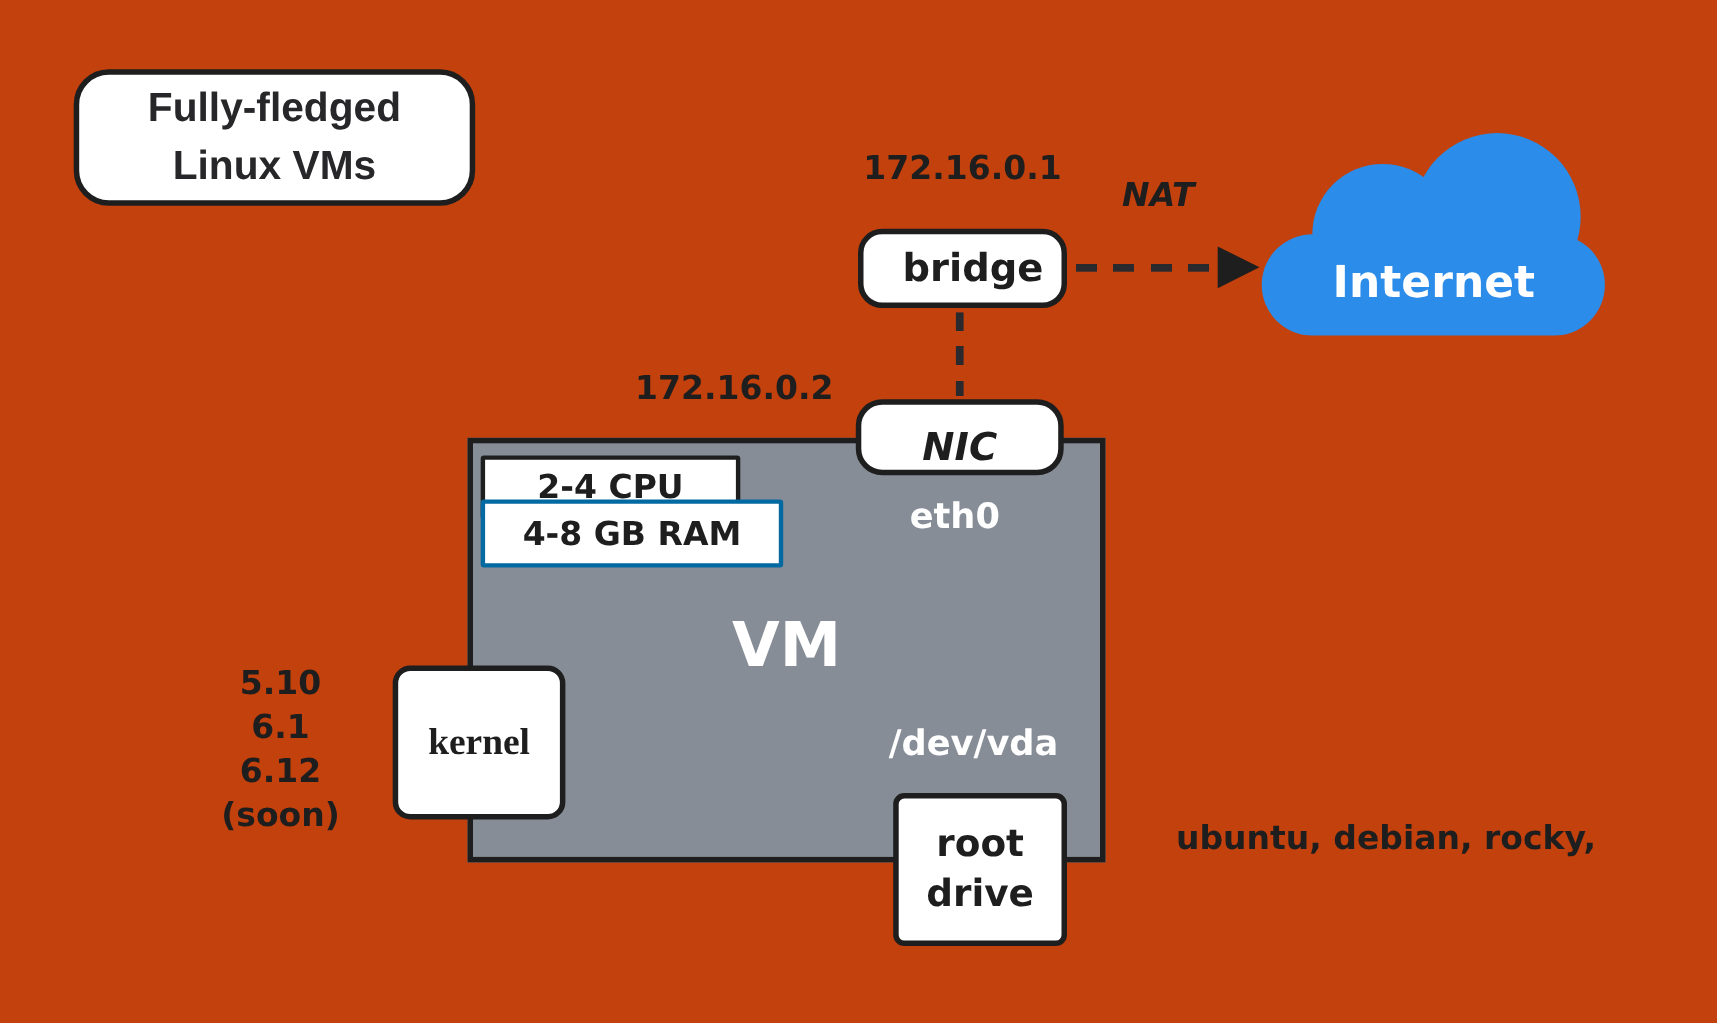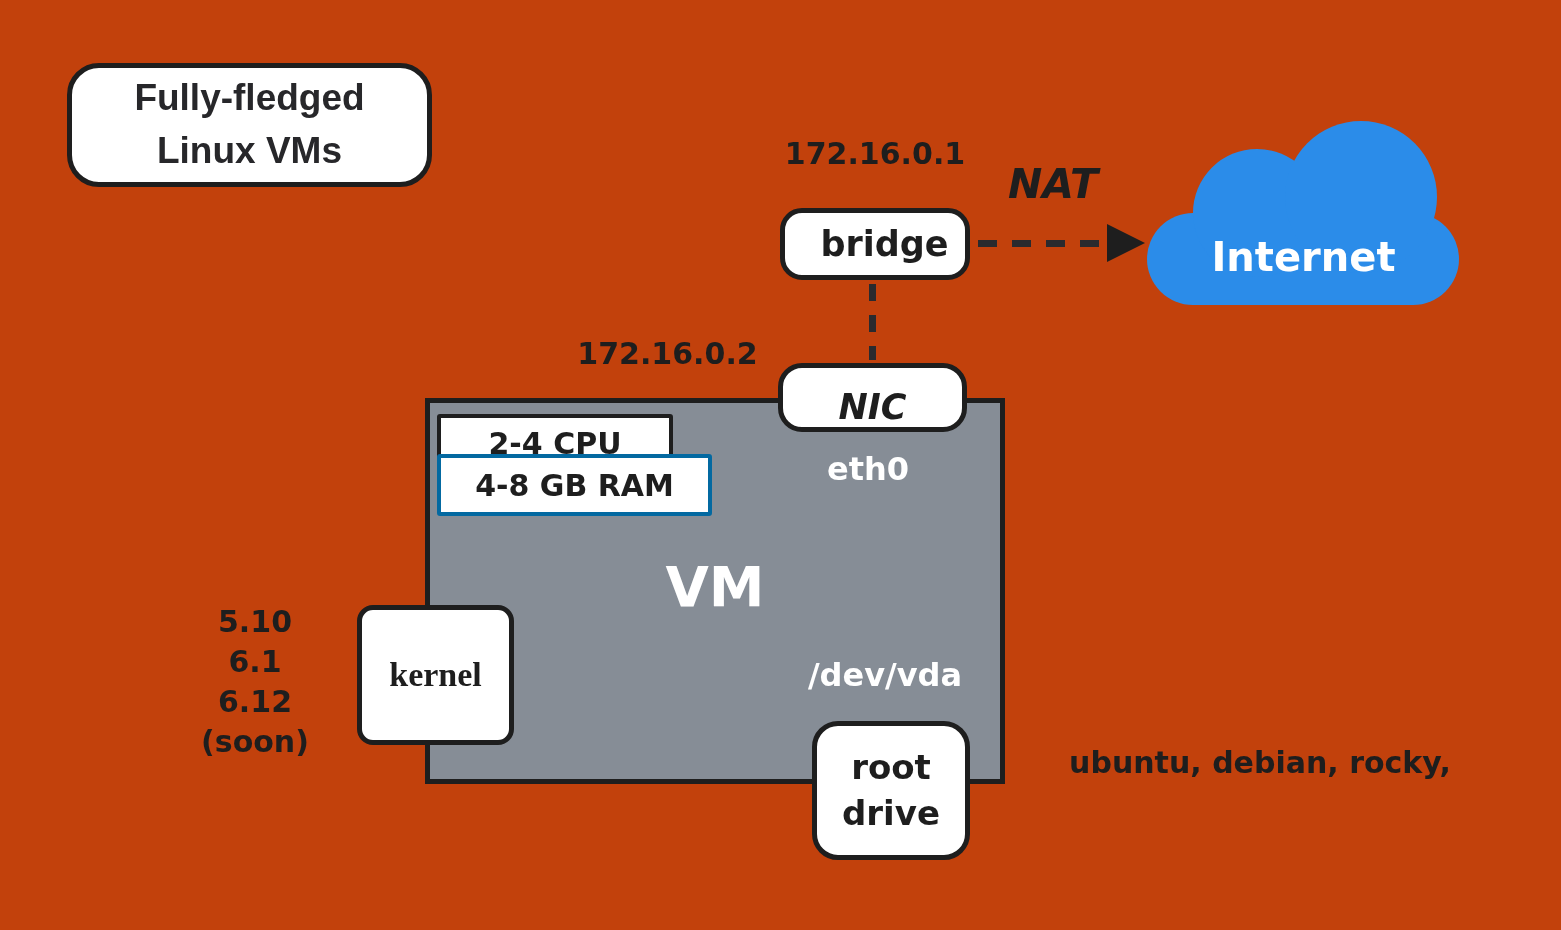--- a/index.html
+++ b/index.html
@@ -26,21 +26,21 @@
   .title-box{
     left:67px;top:63px;width:365px;height:124px;
     border-radius:32px;
     font-family:"Liberation Sans", sans-serif;
     font-weight:600;font-size:37px;line-height:1.42;color:#27272a;
     flex-direction:column;
   }
   
   .bridge-ip{left:780px;top:136px;width:190px;font-size:30px;}
   .bridge-box{left:780px;top:208px;width:190px;height:72px;border-radius:22px;font-size:35px;padding-left:19px;}
-  .nat-label{left:993px;top:160px;width:120px;font-size:41px;font-style:italic;}
+  .nat-label{left:993px;top:160px;width:120px;font-size:30px;font-style:italic;}
   .dash-h{
     position:absolute;left:978px;top:240px;width:128px;height:7px;
     background:repeating-linear-gradient(90deg,#2a2a2e 0 19px,transparent 19px 34px);
   }
   .arrowhead{
     position:absolute;left:1107px;top:224px;width:0;height:0;
     border-top:19px solid transparent;
     border-bottom:19px solid transparent;
     border-left:38px solid #1e1e1e;
   }
@@ -70,21 +70,21 @@
   .devvda-label{left:800px;top:656px;width:170px;font-size:32px;color:#ffffff;z-index:2;}
   
   .kernel-box{left:357px;top:605px;width:157px;height:140px;border-radius:16px;font-size:34px;z-index:3;font-family:Liberation Serif, serif;}
   .kernel-versions{
     left:185px;top:602px;width:140px;
     font-size:30px;line-height:40px;font-weight:bold;
   }
   .kernel-versions div{white-space:nowrap;}
   
   .root-drive-box{
-    left:812px;top:721px;width:158px;height:139px;border-radius:26px;
+    left:812px;top:721px;width:158px;height:139px;border-radius:10px;
     font-size:34px;line-height:1.35;flex-direction:column;z-index:3;
   }
   
   .distros-label{
     left:1050px;top:740px;width:420px;
     font-size:30px;line-height:45px;font-weight:bold;
   }
 </style>
 </head>
 <body>

